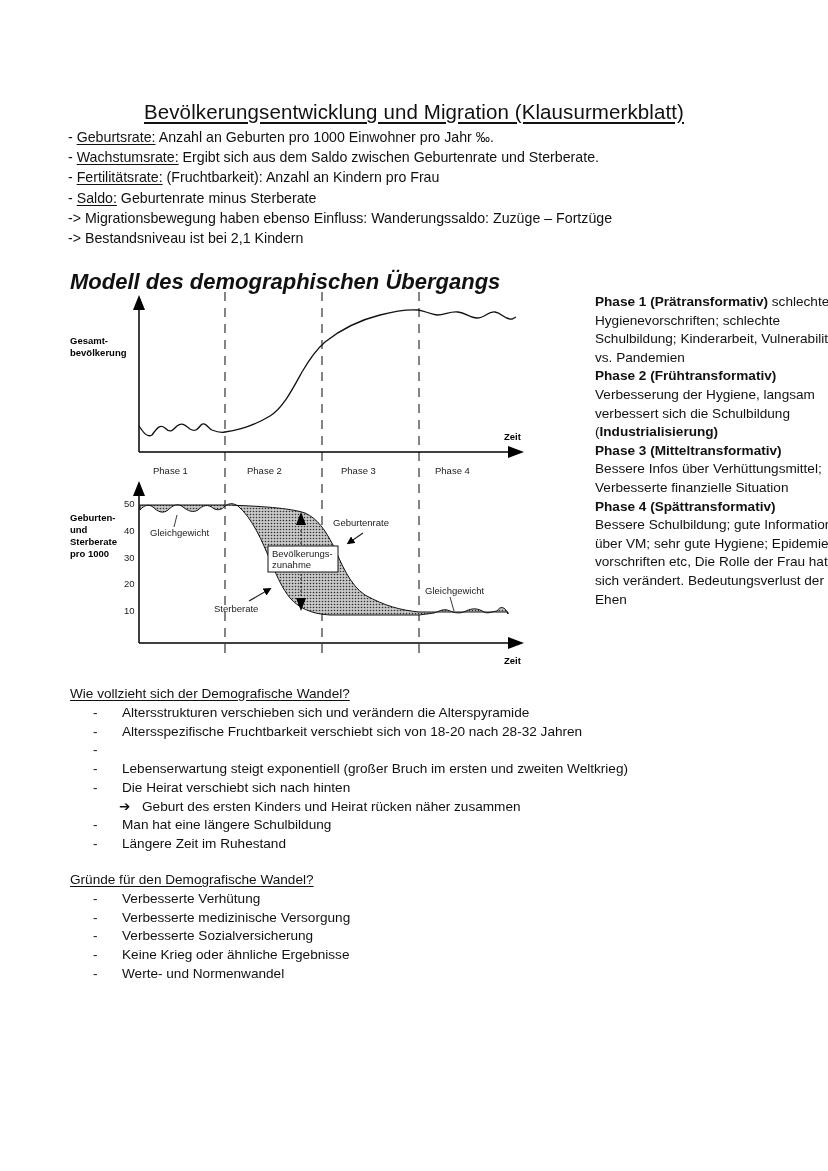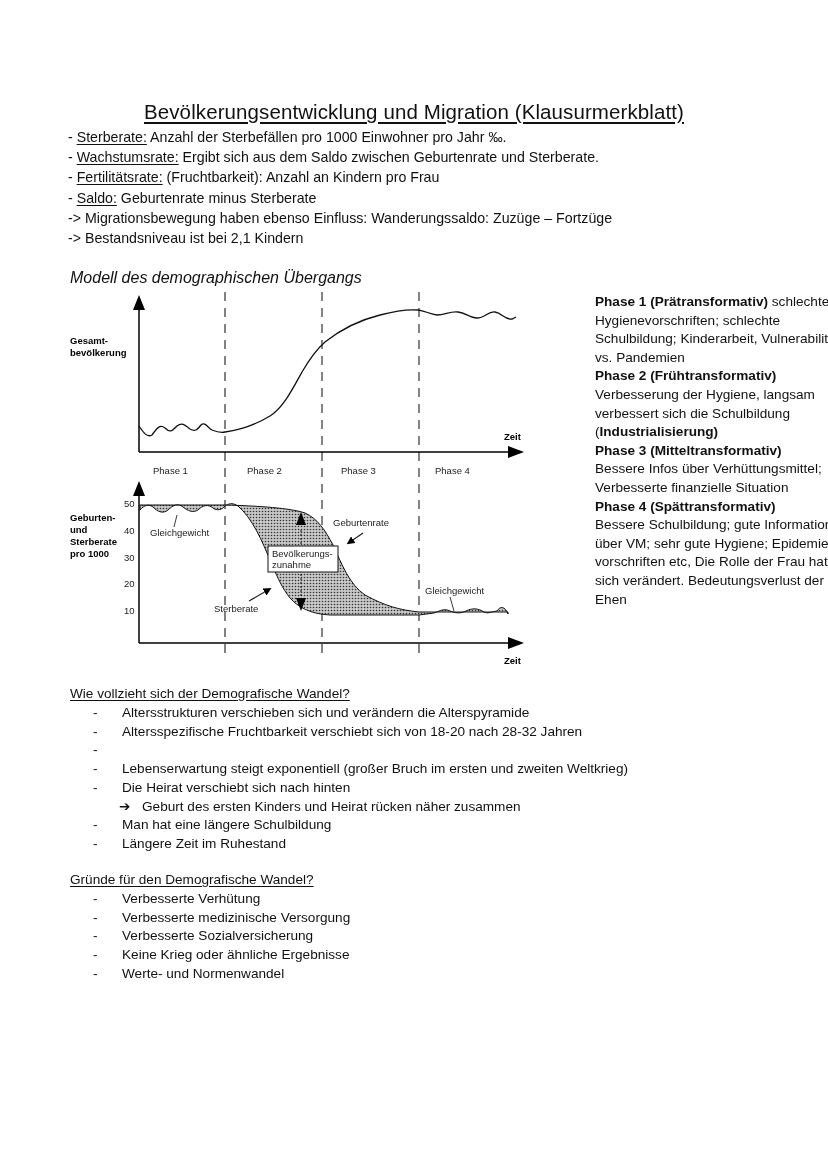--- a/index.html
+++ b/index.html
@@ -10,40 +10,40 @@
     .abs { position: absolute; }
     .title {
       left: 0; width: 828px; top: 100px; text-align: center;
       font-size: 20.5px; text-decoration: underline; text-underline-offset: 3px;
       letter-spacing: 0.1px;
     }
     .defs { left: 68px; top: 127px; font-size: 14.2px; line-height: 20.2px; }
     .defs div { white-space: nowrap; }
     .u { text-decoration: underline; text-underline-offset: 2px; }
     .section-title {
-      left: 70px; top: 269px; font-size: 16px; font-weight: normal; font-style: italic;
+      left: 70px; top: 269px; font-size: 22px; font-weight: bold; font-style: italic;
     }
     .phases { left: 559px; top: 293px; width: 250px; font-size: 13.6px; line-height: 18.6px; margin-left: 36px; }
     .phases b { font-weight: bold; }
     .chart { left: 0; top: 0; }
     .chart text { font-family: "Liberation Sans", sans-serif; }
     .q-title { left: 70px; top: 686px; font-size: 13.6px; text-decoration: underline; text-underline-offset: 2px; }
     .list { left: 90px; font-size: 13.6px; line-height: 18.7px; }
     .list .row { display: flex; white-space: nowrap; }
     .list .dash { width: 29px; text-align: left; padding-left: 3px; }
     .list .sub { padding-left: 29px; display: flex; }
     .list .sub .arr { width: 23px; }
   </style>
 </head>
 <body>
 
 <div class="abs title">Bevölkerungsentwicklung und Migration (Klausurmerkblatt)</div>
 
 <div class="abs defs">
-  <div><span>- </span><span class="u">Sterberate:</span><span> Anzahl der Sterbefällen pro 1000 Einwohner pro Jahr ‰.</span></div>
+  <div><span>- </span><span class="u">Geburtsrate:</span><span> Anzahl an Geburten pro 1000 Einwohner pro Jahr ‰.</span></div>
   <div><span>- </span><span class="u">Wachstumsrate:</span><span> Ergibt sich aus dem Saldo zwischen Geburtenrate und Sterberate.</span></div>
   <div><span>- </span><span class="u">Fertilitätsrate:</span><span> (Fruchtbarkeit): Anzahl an Kindern pro Frau</span></div>
   <div><span>- </span><span class="u">Saldo:</span><span> Geburtenrate minus Sterberate</span></div>
   <div>-&gt; Migrationsbewegung haben ebenso Einfluss: Wanderungssaldo: Zuzüge – Fortzüge</div>
   <div>-&gt; Bestandsniveau ist bei 2,1 Kindern</div>
 </div>
 
 <div class="abs section-title">Modell des demographischen Übergangs</div>
 
 <svg class="abs chart" width="828" height="1171" xmlns="http://www.w3.org/2000/svg">

